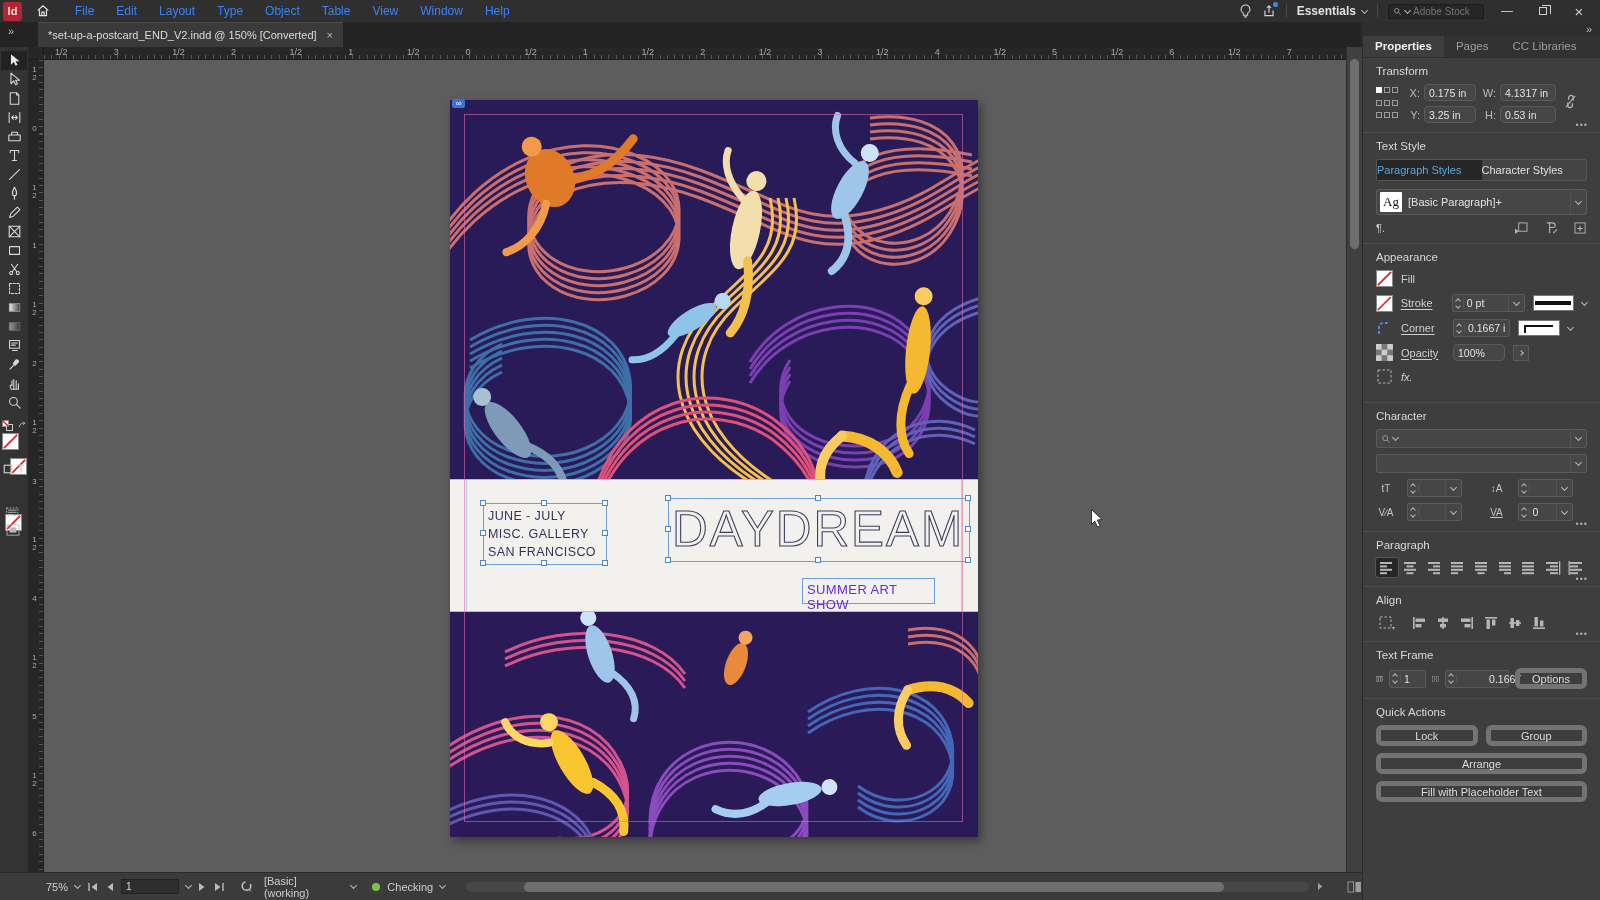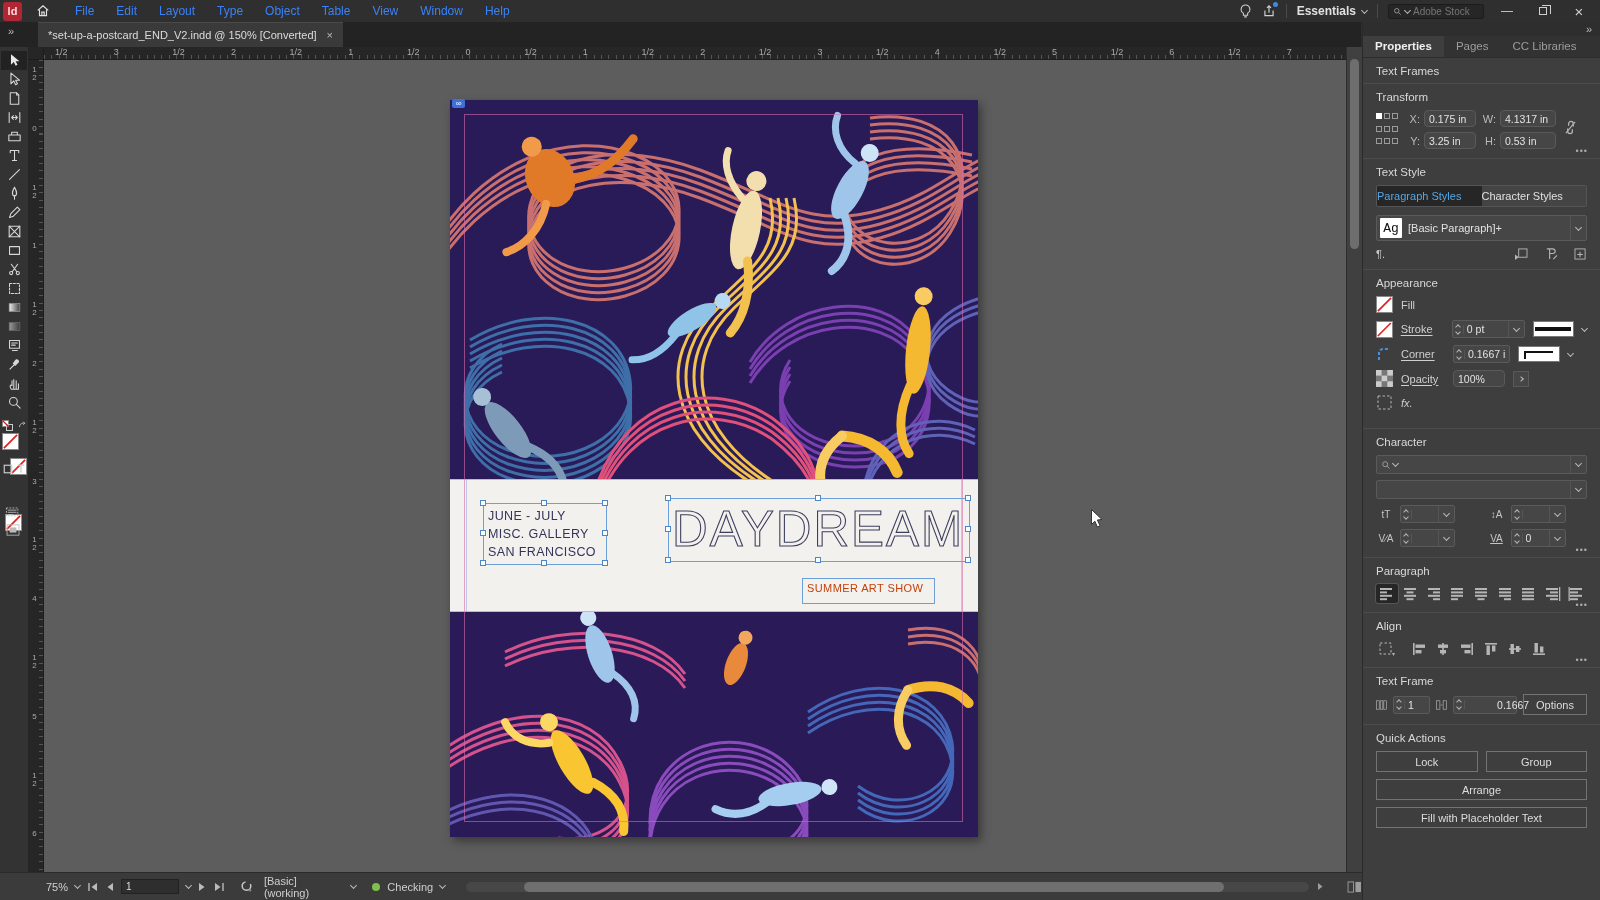--- a/index.html
+++ b/index.html
@@ -52,21 +52,21 @@
   #mguide{position:absolute;left:14px;top:14px;width:499px;height:708px;border:1px solid rgba(219,106,170,.6);pointer-events:none}
   #linkbadge{position:absolute;left:2px;top:-1px;width:13px;height:9px;background:#3f6fd8;color:#fff;font-size:8px;line-height:9px;text-align:center;border-radius:2px}
   .sel-frame{position:absolute;border:1px solid #6d9fd8}
   .h{position:absolute;width:6px;height:6px;background:#fff;border:1px solid #4a86c8;transform:translate(-4px,-4px)}
   .h.tl{left:0;top:0}.h.tm{left:50%;top:0}.h.tr{left:100%;top:0}.h.ml{left:0;top:50%}.h.mr{left:100%;top:50%}
   .h.bl{left:0;top:100%}.h.bm{left:50%;top:100%}.h.br{left:100%;top:100%}
   #info-frame{left:33px;top:403px;width:124px;height:62px}
   #info-frame .lines{padding:3px 0 0 4px;color:#34345a;font-size:12.5px;line-height:18px;letter-spacing:.4px}
   #day-frame{left:218px;top:398px;width:302px;height:64px}
   #summer-frame{left:352px;top:478px;width:133px;height:26px}
-  #summer-frame span{display:block;padding:3px 0 0 4px;color:#c2410c;font-size:11px;letter-spacing:.4px}
+  #summer-frame span{display:block;padding:3px 0 0 4px;color:#6d28d9;font-size:13px;letter-spacing:.4px}
   #cursor{position:absolute;left:1046px;top:448px;z-index:9}
   
   #vscroll{position:absolute;left:1346px;top:47px;width:16px;height:825px;background:#404040;border-left:1px solid #2e2e2e}
   #vscroll .thumb{position:absolute;left:3px;top:12px;width:9px;height:190px;background:#6e6e6e;border-radius:5px}
   
   #statusbar{position:absolute;left:0;top:872px;width:1362px;height:28px;background:#3b3b3b;border-top:1px solid #2a2a2a;display:flex;align-items:center;gap:7px;padding-left:46px;z-index:6}
   #statusbar .txt{color:#cfcfcf}
   .navsvg{display:flex;align-items:center}
   #pagefield{width:58px;height:15px;background:#2e2e2e;border:1px solid #222;color:#ddd;font-size:10px;padding:0 4px}
   #hscroll{position:relative;margin-left:14px;width:860px;height:10px;background:#474747;border-radius:5px}
@@ -96,46 +96,46 @@
   #refgrid b{width:6px;height:6px;border:1px solid #9a9a9a;background:transparent}
   #refgrid b.on{background:#fff;border-color:#fff}
   .trow{display:flex}
   .tfr{display:flex;align-items:center;gap:4px;margin-bottom:5px}
   .tfr label{color:#b9b9b9;width:13px;text-align:right}
   
   #style-tabs{display:flex;border:1px solid #555;border-radius:2px;overflow:hidden;margin-bottom:8px}
   #style-tabs .stab{flex:1;text-align:left;padding:4px 0;background:#444;color:#e0e0e0;font-size:11px}
   #style-tabs .stab.active{background:#262626;color:#58a6e2}
   #style-dd{display:flex;align-items:center;background:#464646;border:1px solid #5a5a5a;border-radius:2px;height:26px;margin-bottom:7px}
-  #ag{width:22px;height:20px;background:#fff;color:#111;font-family:Liberation Mono, monospace;font-size:13px;display:flex;align-items:center;justify-content:center;margin:0 6px 0 3px;border-radius:1px}
+  #ag{width:22px;height:20px;background:#fff;color:#111;font-family:Liberation Serif, serif;font-size:13px;display:flex;align-items:center;justify-content:center;margin:0 6px 0 3px;border-radius:1px}
   #stylename{flex:1;color:#e2e2e2}
   .icorow{display:flex;align-items:center;color:#c9c9c9}
   
   .arow{display:flex;align-items:center;gap:8px;margin-bottom:7px}
   .alabel{width:44px;color:#cfcfcf;text-decoration:underline;text-underline-offset:2px}
   .alabel.plain{text-decoration:none}
   .sw{width:17px;height:17px}
   .preview{width:42px;height:16px;background:#fff;border:1px solid #777;display:flex;align-items:center;justify-content:center}
   .gobtn{width:16px;height:16px;border:1px solid #5a5a5a;background:#464646;display:flex;align-items:center;justify-content:center}
   .gobtn i{width:4px;height:4px;border:solid #bbb;border-width:1.2px 1.2px 0 0;transform:rotate(45deg)}
   
   .cdd{display:flex;align-items:center;background:#464646;border:1px solid #5a5a5a;border-radius:2px;height:19px;margin-bottom:6px}
   .cdd .fill{flex:1}
   .crow{display:flex;gap:10px;margin-bottom:6px}
-  .cg{display:flex;align-items:center;gap:4px;flex:1}
+  .cg{display:flex;align-items:center;gap:11px;flex:1}
   .cicon{width:20px;color:#c5c5c5;font-size:10px;text-align:center}
   .stepper.small input{width:26px}
   
   .ibtn{width:22px;height:19px;display:flex;align-items:center;justify-content:center;border-radius:2px}
   .ibtn.sel{background:#262626;outline:1px solid #555}
   .ibtn svg{display:block}
   #para-icons,#align-icons{display:flex;gap:2px;align-items:center}
   
   #tf-row{display:flex;align-items:center;gap:6px}
-  .tbtn{border:1px solid #737373;border-radius:0;background:transparent;color:#ddd;font-size:11px;height:21px;padding:0 12px}
+  .tbtn{border:5px solid #737373;border-radius:6px;background:transparent;color:#ddd;font-size:11px;height:21px;padding:0 12px}
   .qrow{display:flex;gap:8px;margin-bottom:7px}
   .qrow .tbtn{flex:1}
 </style>
 </head>
 <body>
 
 <svg width="0" height="0" style="position:absolute">
   <defs>
     <linearGradient id="gfill" x1="0" y1="0" x2="1" y2="0">
         <stop offset="0" stop-color="#eee"></stop>
@@ -702,23 +702,20 @@
 <aside id="panel">
   <div id="panel-top">
       <span id="panel-collapse">»</span>
     </div>
   <div id="ptabs">
     <span class="ptab active">Properties</span>
     <span class="ptab">Pages</span>
     <span class="ptab">CC Libraries</span>
   </div>
 
-  <div class="psec" style="padding-bottom:6px">
-    <span class="sec-head" style="margin:0">Text Frames</span>
-  </div>
 
   <div class="psec">
     <div class="sec-title">Transform</div>
     <div class="trow">
       <div id="refgrid">
         <b class="on"></b>
           <b></b>
           <b></b>
           <b></b>
           <b></b>

